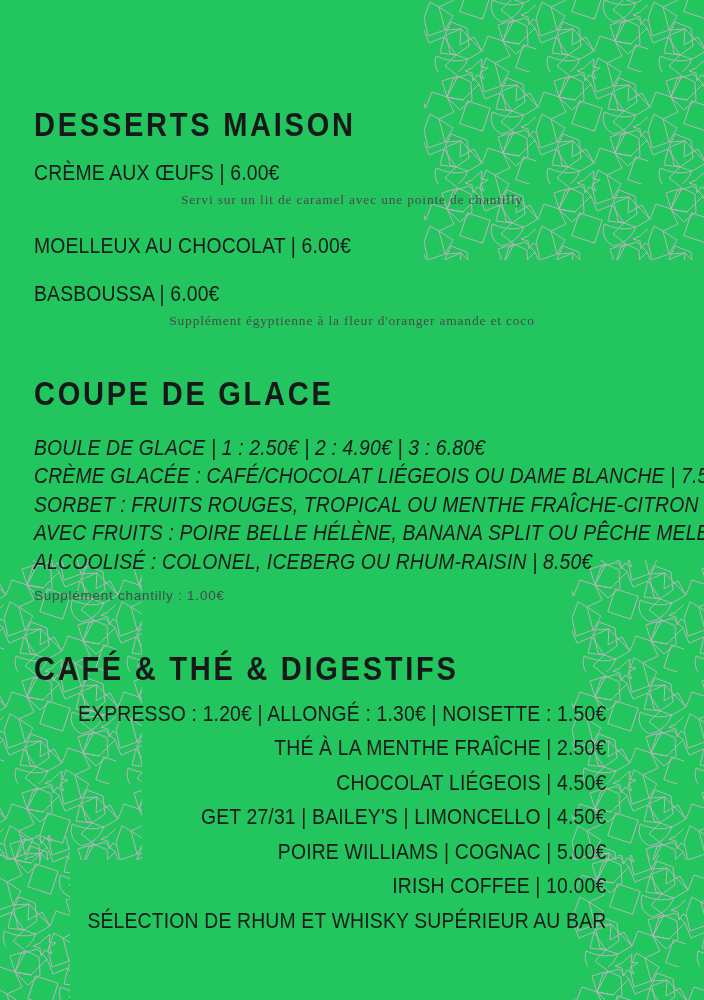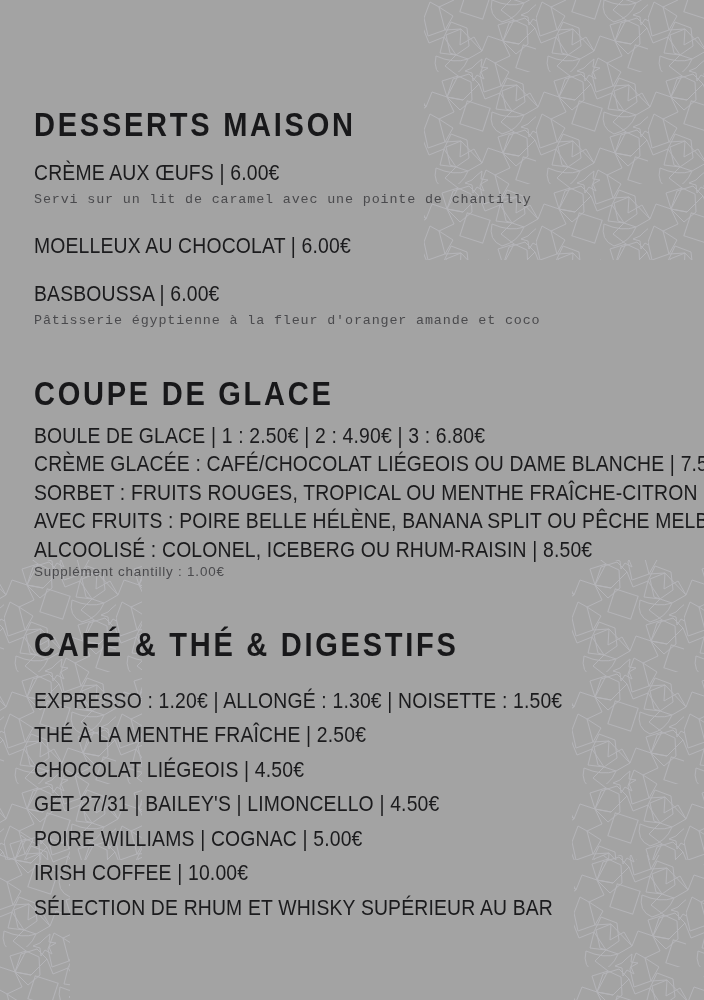--- a/index.html
+++ b/index.html
@@ -4,21 +4,21 @@
 <style>
   html, body {
     margin: 0;
     padding: 0;
     background: #ffffff;
   }
   #page {
     position: relative;
     width: 704px;
     height: 1000px;
-    background: #a3a3a3;
+    background: #22c55e;
     overflow: hidden;
     font-family: "Liberation Sans", sans-serif;
   }
 
   
   .pattern-layer {
     position: absolute;
     pointer-events: none;
     z-index: 0;
   }
@@ -56,49 +56,50 @@
     font-weight: normal;
     color: #1b1b1d;
     letter-spacing: 0.2px;
     line-height: 1.0;
     white-space: nowrap;
     transform: scaleX(0.9);
     transform-origin: left center;
   }
 
   .item-desc {
-    font-family: Liberation Mono, monospace;
+    font-family: Liberation Serif, serif;
     font-size: 13.4px;
     font-weight: normal;
     color: #4a4a4d;
     letter-spacing: 0.85px;
     line-height: 1.42;
     white-space: nowrap;
+    text-align: center;
   }
 
   .para {
     font-family: "Liberation Sans", sans-serif;
     font-size: 13.4px;
     color: #4a4a4d;
     letter-spacing: 0.8px;
     line-height: 1.62;
     max-width: 598px;
   }
 
   .dessert-block { margin-top: 22px; }
   .dessert-entry + .dessert-entry { margin-top: 27px; }
   .dessert-entry .item-desc { margin-top: 5px; }
 
-  .glace-list { margin-top: 16px; }
+  .glace-list { margin-top: 28px; font-style: italic; }
   .glace-list .item-name + .item-name { margin-top: 7px; }
 
-  .glace-note { }
+  .glace-note { margin-top: 12px; }
   .glace-flavors { margin-top: 1px; }
 
-  .drink-list { margin-top: 30px; }
+  .drink-list { margin-top: 19px; text-align: right; }
   .drink-list .item-name { margin-bottom: 13px; }
   .drink-list .item-name:last-child { margin-bottom: 0; }
 </style>
 </head>
 <body>
 
 <div id="page">
 
   <svg class="pattern-layer pat-tr" viewBox="0 0 330 300" xmlns="http://www.w3.org/2000/svg">
     <defs>
@@ -150,21 +151,21 @@
     <div class="dessert-block">
       <div class="dessert-entry">
         <div class="item-name">CRÈME AUX ŒUFS   |  6.00€</div>
         <div class="item-desc">Servi sur un lit de caramel avec une pointe de chantilly</div>
       </div>
       <div class="dessert-entry">
         <div class="item-name">MOELLEUX AU CHOCOLAT    |  6.00€</div>
       </div>
       <div class="dessert-entry">
         <div class="item-name">BASBOUSSA    |  6.00€</div>
-        <div class="item-desc">Pâtisserie égyptienne à la fleur d'oranger amande et coco</div>
+        <div class="item-desc">Supplément égyptienne à la fleur d'oranger amande et coco</div>
       </div>
     </div>
 
     <div class="section-title" id="title-coupe">COUPE DE GLACE</div>
 
     <div class="glace-list">
       <div class="item-name">BOULE DE GLACE  |  1 : 2.50€ | 2 : 4.90€ | 3 : 6.80€</div>
       <div class="item-name">CRÈME GLACÉE : CAFÉ/CHOCOLAT LIÉGEOIS OU DAME BLANCHE  |  7.50€</div>
       <div class="item-name">SORBET : FRUITS ROUGES, TROPICAL OU MENTHE FRAÎCHE-CITRON |  7.50€</div>
       <div class="item-name">AVEC FRUITS : POIRE BELLE HÉLÈNE, BANANA SPLIT OU PÊCHE MELBA   | 8.50€</div>

